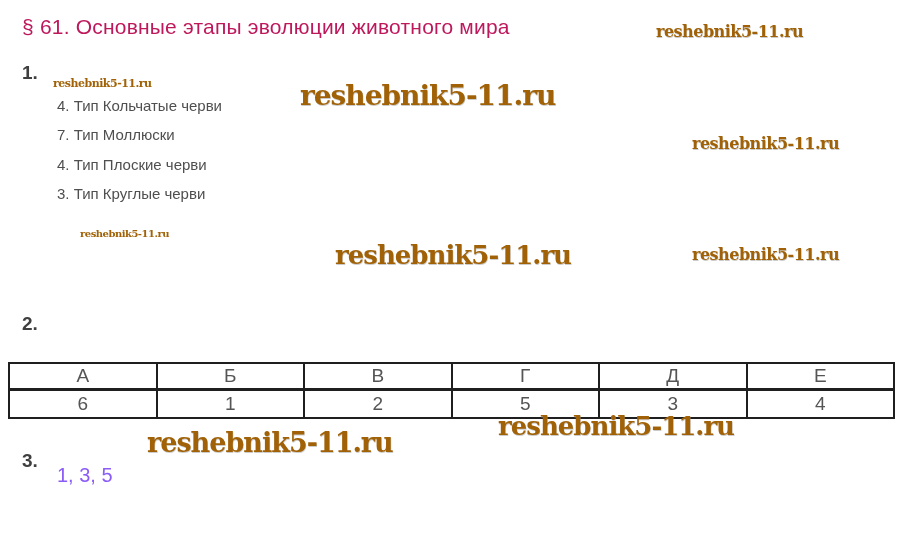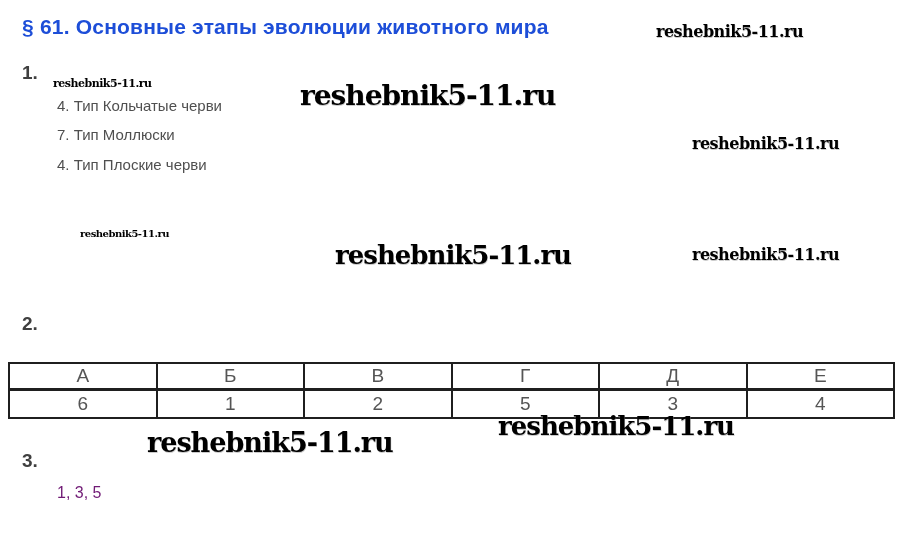--- a/index.html
+++ b/index.html
@@ -10,22 +10,22 @@
     height: 546px;
     background: #ffffff;
     overflow: hidden;
     font-family: "Liberation Sans", sans-serif;
   }
   .abs { position: absolute; }
 
   .page-title {
     left: 22px; top: 15px;
     font-size: 21px;
-    font-weight: bold;
-    color: #1d4ed8;
+    font-weight: normal;
+    color: #be185d;
     letter-spacing: 0.2px;
     white-space: nowrap;
   }
 
   .q-label {
     font-size: 19px;
     font-weight: bold;
     color: #3f3f3f;
   }
   .q1-label { left: 22px; top: 62px; }
@@ -35,30 +35,30 @@
   .answer-list {
     left: 57px; top: 91px;
     list-style: none;
     font-size: 15px;
     line-height: 29.4px;
     color: #4f4f4f;
     white-space: nowrap;
   }
 
   .q3-answer {
-    left: 57px; top: 484px;
-    font-size: 16px;
-    color: #701a75;
+    left: 57px; top: 464px;
+    font-size: 20px;
+    color: #8b5cf6;
   }
 
   
   .wm {
     font-family: "DejaVu Serif", serif;
     font-weight: bold;
-    color: #000000;
+    color: #a16207;
     white-space: nowrap;
     text-shadow: 0.5px 0.5px 0 rgba(160,160,160,0.55);
     letter-spacing: -0.5px;
   }
   .wm-top-right   { left: 656px; top: 22px;  font-size: 16px; }
   .wm-small-1     { left: 53px;  top: 77px;  font-size: 11px; text-shadow: none; }
   .wm-large-1     { left: 300px; top: 79px;  font-size: 28px; letter-spacing: -1px; }
   .wm-right-2     { left: 692px; top: 134px; font-size: 16px; }
   .wm-small-2     { left: 80px;  top: 228px; font-size: 10px; text-shadow: none; }
   .wm-mid         { left: 335px; top: 240px; font-size: 26px; letter-spacing: -1px; }
@@ -93,20 +93,21 @@
   <span class="abs wm wm-top-right">reshebnik5-11.ru</span>
 
   <div class="abs q-label q1-label">1.</div>
 
   <span class="abs wm wm-small-1">reshebnik5-11.ru</span>
 
   <ul class="abs answer-list">
     <li>4. Тип Кольчатые черви</li>
     <li>7. Тип Моллюски</li>
     <li>4. Тип Плоские черви</li>
+    <li>3. Тип Круглые черви</li>
   </ul>
 
   <span class="abs wm wm-large-1">reshebnik5-11.ru</span>
   <span class="abs wm wm-right-2">reshebnik5-11.ru</span>
   <span class="abs wm wm-small-2">reshebnik5-11.ru</span>
   <span class="abs wm wm-mid">reshebnik5-11.ru</span>
   <span class="abs wm wm-right-3">reshebnik5-11.ru</span>
 
   <div class="abs q-label q2-label">2.</div>
 

